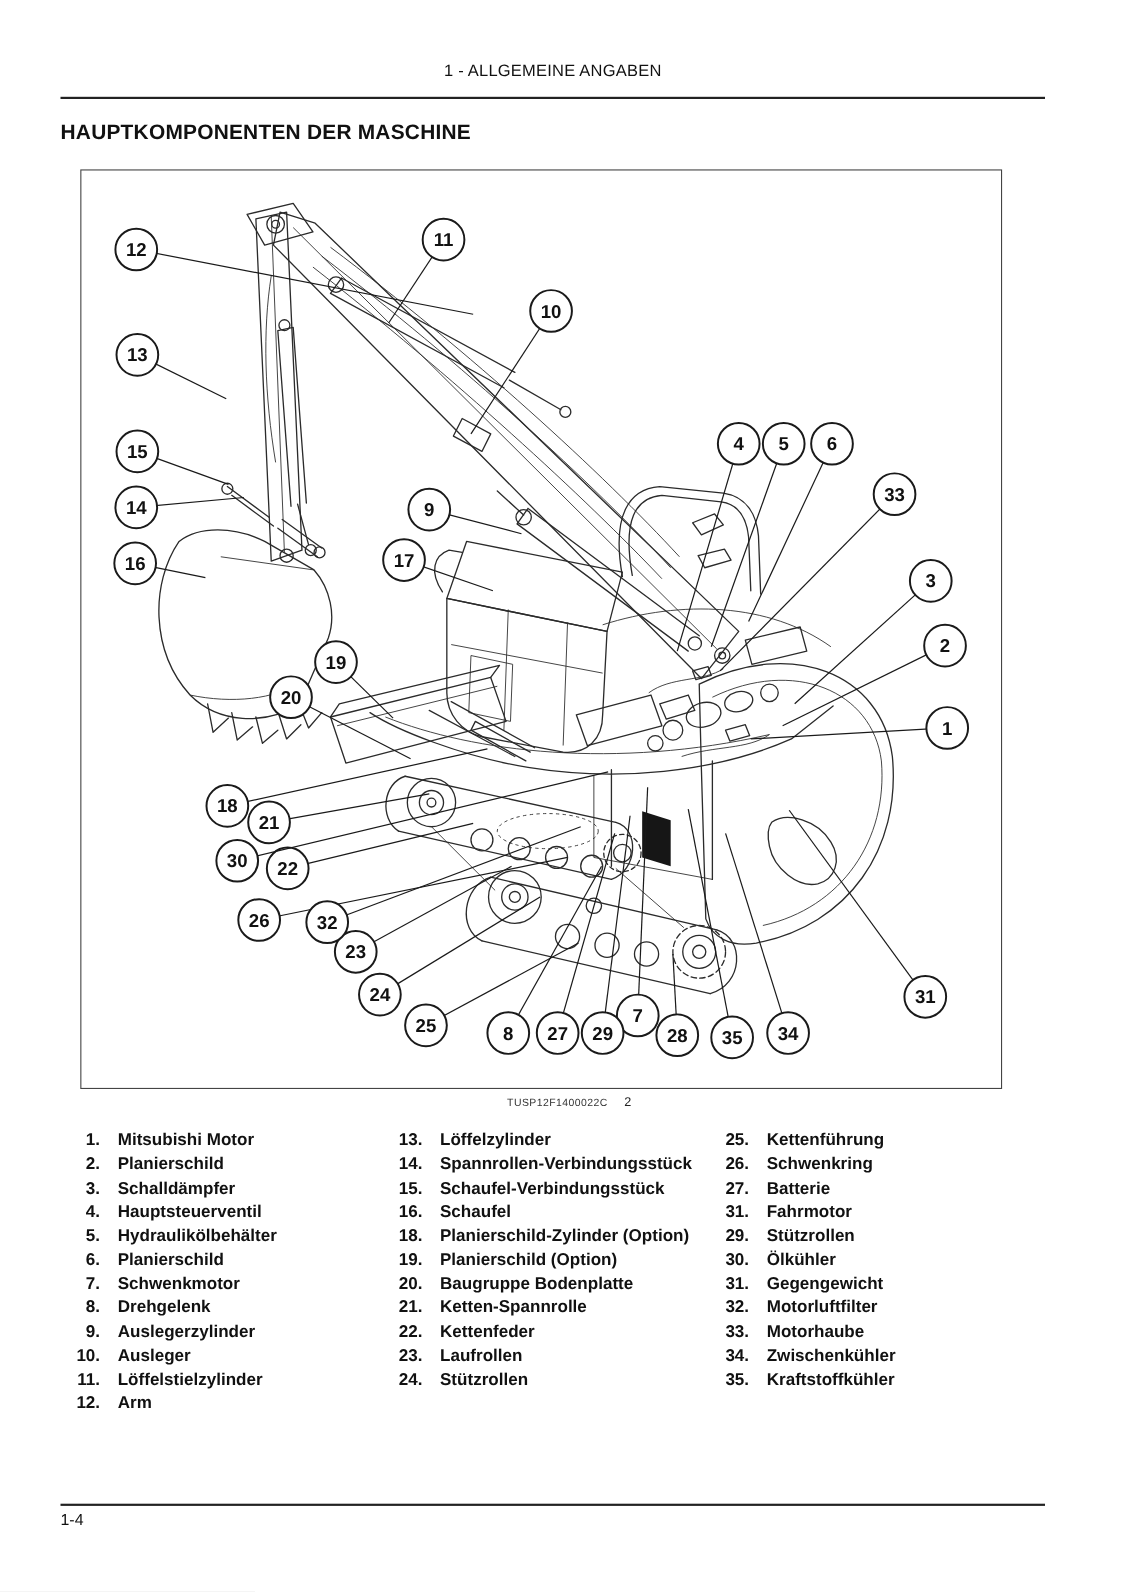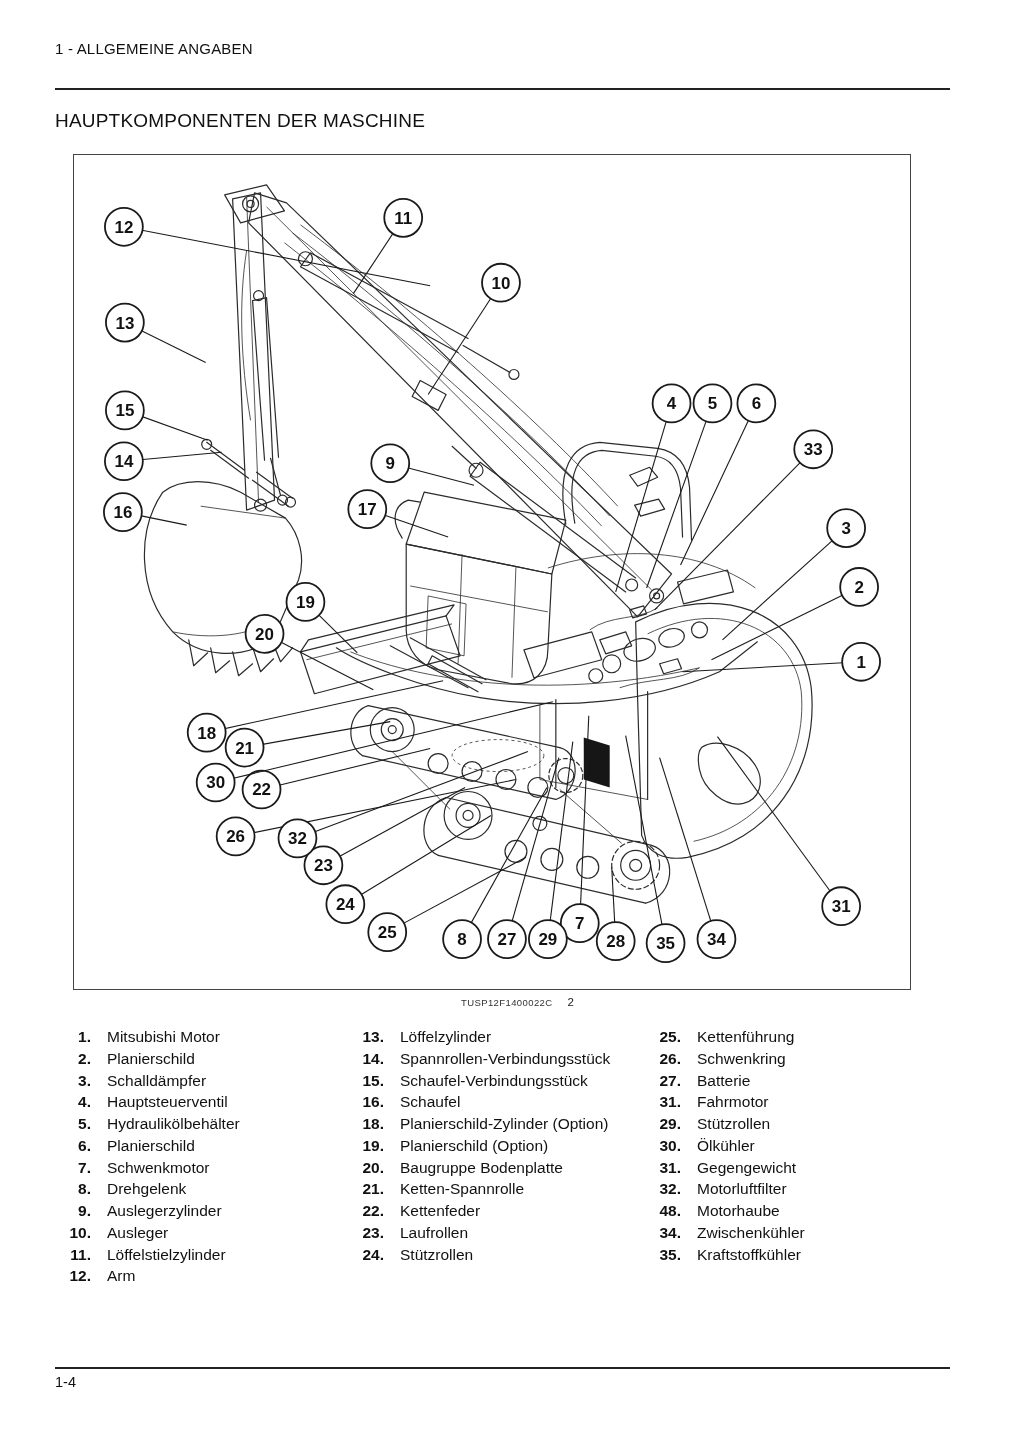--- a/index.html
+++ b/index.html
@@ -1,37 +1,37 @@
 <!DOCTYPE html>
 <html><head>
 <meta charset="utf-8">
 <style>
   html,body{margin:0;padding:0;background:#e8e8e8;}
   .page{position:relative;width:1024px;height:1447px;background:#ffffff;
         font-family:"Liberation Sans",sans-serif;color:#111;overflow:hidden;}
-  .header{position:absolute;left:55px;top:40px;width:895px;
+  .header{position:absolute;left:55px;top:56px;width:895px;text-align:center;
           font-size:15px;letter-spacing:.2px;}
   .rule{position:absolute;left:55px;width:895px;height:2px;background:#222;}
   .header-rule{top:88px;}
   .footer-rule{top:1367px;}
-  .title{position:absolute;left:55px;top:110px;margin:0;font-size:19px;font-weight:normal;
+  .title{position:absolute;left:55px;top:110px;margin:0;font-size:19px;font-weight:bold;
          letter-spacing:.2px;}
   .figure-frame{position:absolute;left:73px;top:154px;width:838px;height:836px;
                 border:1.5px solid #444;box-sizing:border-box;background:#fff;}
   .figure-frame svg{width:100%;height:100%;display:block;}
   .caption{position:absolute;left:461px;top:996px;font-size:9.5px;color:#333;
            letter-spacing:.4px;white-space:nowrap;}
   .caption .cap-num{font-size:11.5px;margin-left:15px;color:#222;}
   .legend{position:absolute;left:55px;top:1028px;display:flex;}
   .legend-col{display:block;}
   .legend-col:nth-child(1){width:293px;}
   .legend-col:nth-child(2){width:297px;}
   .legend-row{display:flex;height:21.75px;align-items:baseline;font-size:15.5px;}
   .legend-num{width:36px;text-align:right;font-weight:bold;flex:0 0 36px;}
-  .legend-label{margin-left:16px;white-space:nowrap;}
+  .legend-label{margin-left:16px;white-space:nowrap;font-weight:bold;}
   .footer{position:absolute;left:55px;top:1374px;width:895px;text-align:left;
           font-size:14.5px;}
   
   .draw{stroke:#2b2b2b;fill:none;stroke-width:1.2;stroke-linejoin:round;stroke-linecap:round;}
   .draw-thin{stroke:#2b2b2b;fill:none;stroke-width:.8;stroke-linejoin:round;}
   .fill-dark{fill:#161616;stroke:none;}
   .leader{stroke:#1a1a1a;stroke-width:1.1;}
   .callout-circle{fill:#fff;stroke:#1a1a1a;stroke-width:1.8;}
   .callout-num{font-family:"Liberation Sans",sans-serif;font-weight:bold;font-size:17px;
                text-anchor:middle;fill:#111;}
@@ -478,21 +478,21 @@
         </div>
         <div class="legend-row">
           <span class="legend-num">31.</span>
           <span class="legend-label">Gegengewicht</span>
         </div>
         <div class="legend-row">
           <span class="legend-num">32.</span>
           <span class="legend-label">Motorluftfilter</span>
         </div>
         <div class="legend-row">
-          <span class="legend-num">48.</span>
+          <span class="legend-num">33.</span>
           <span class="legend-label">Motorhaube</span>
         </div>
         <div class="legend-row">
           <span class="legend-num">34.</span>
           <span class="legend-label">Zwischenkühler</span>
         </div>
         <div class="legend-row">
           <span class="legend-num">35.</span>
           <span class="legend-label">Kraftstoffkühler</span>
         </div>

